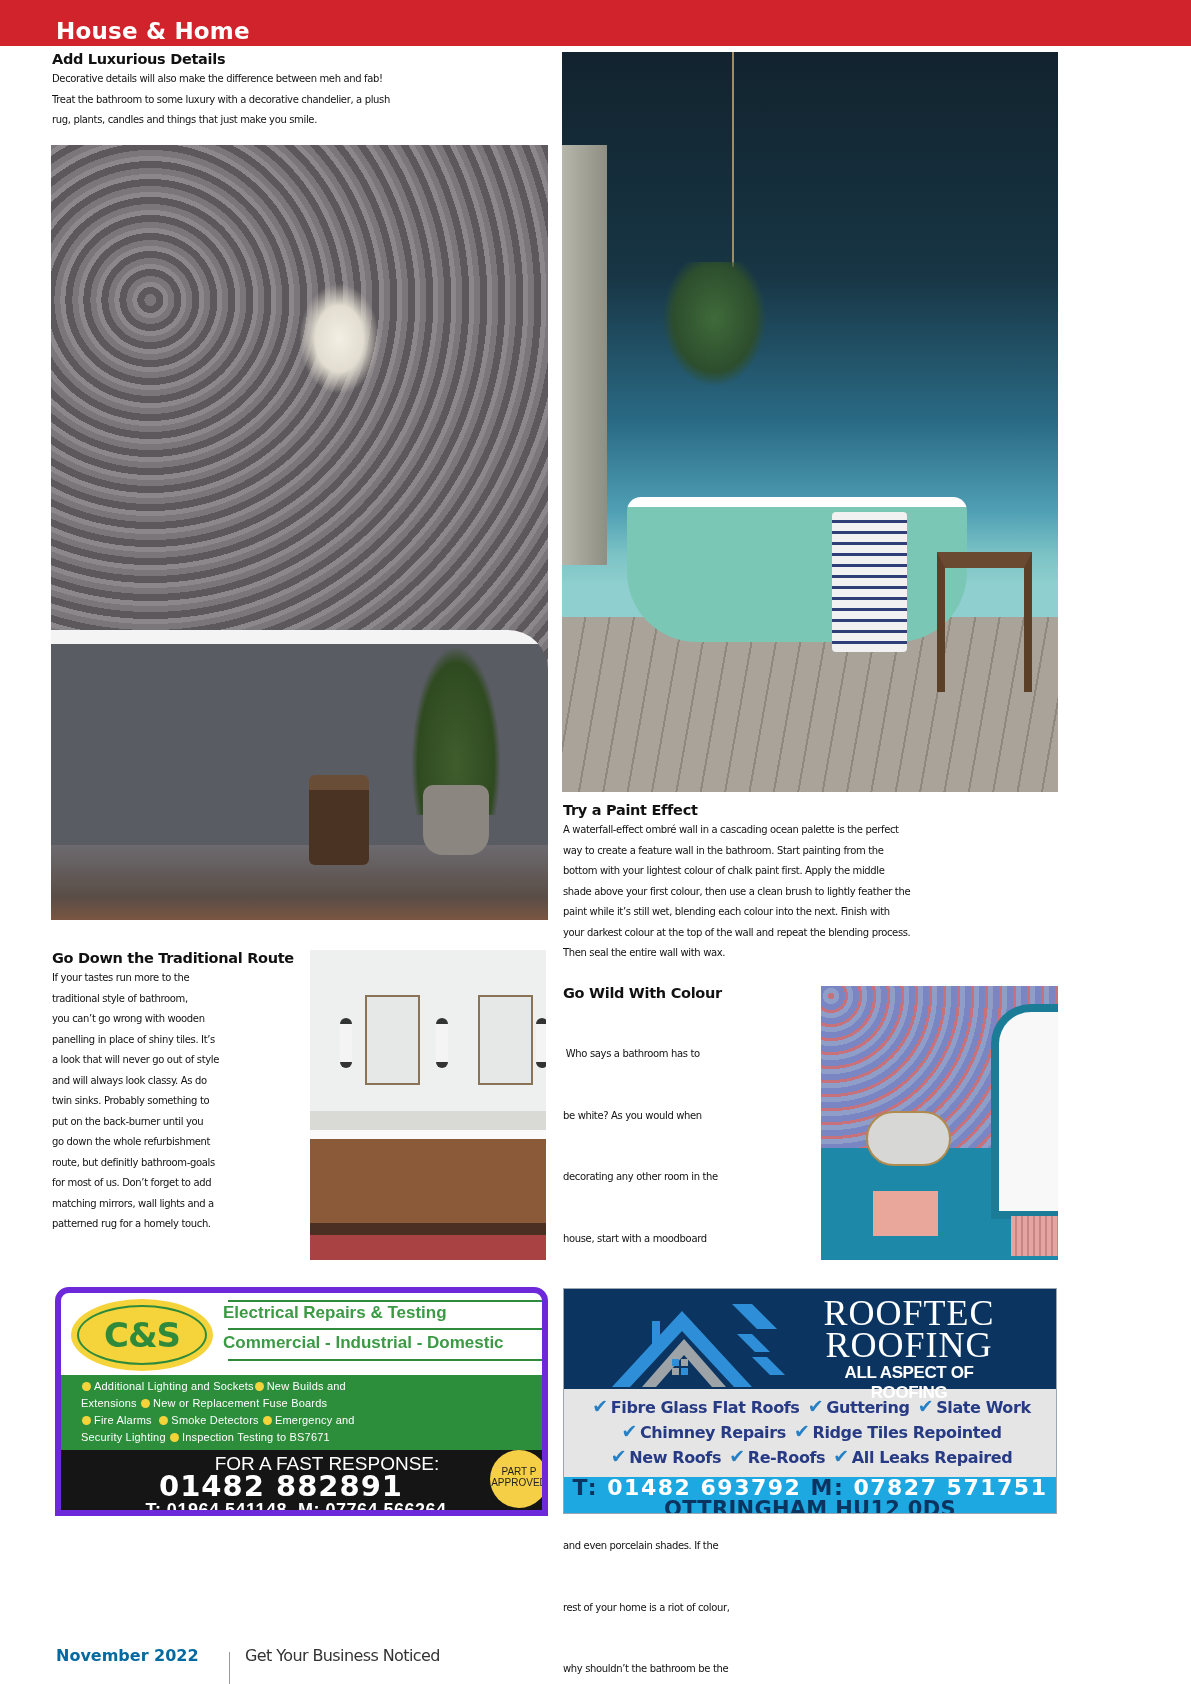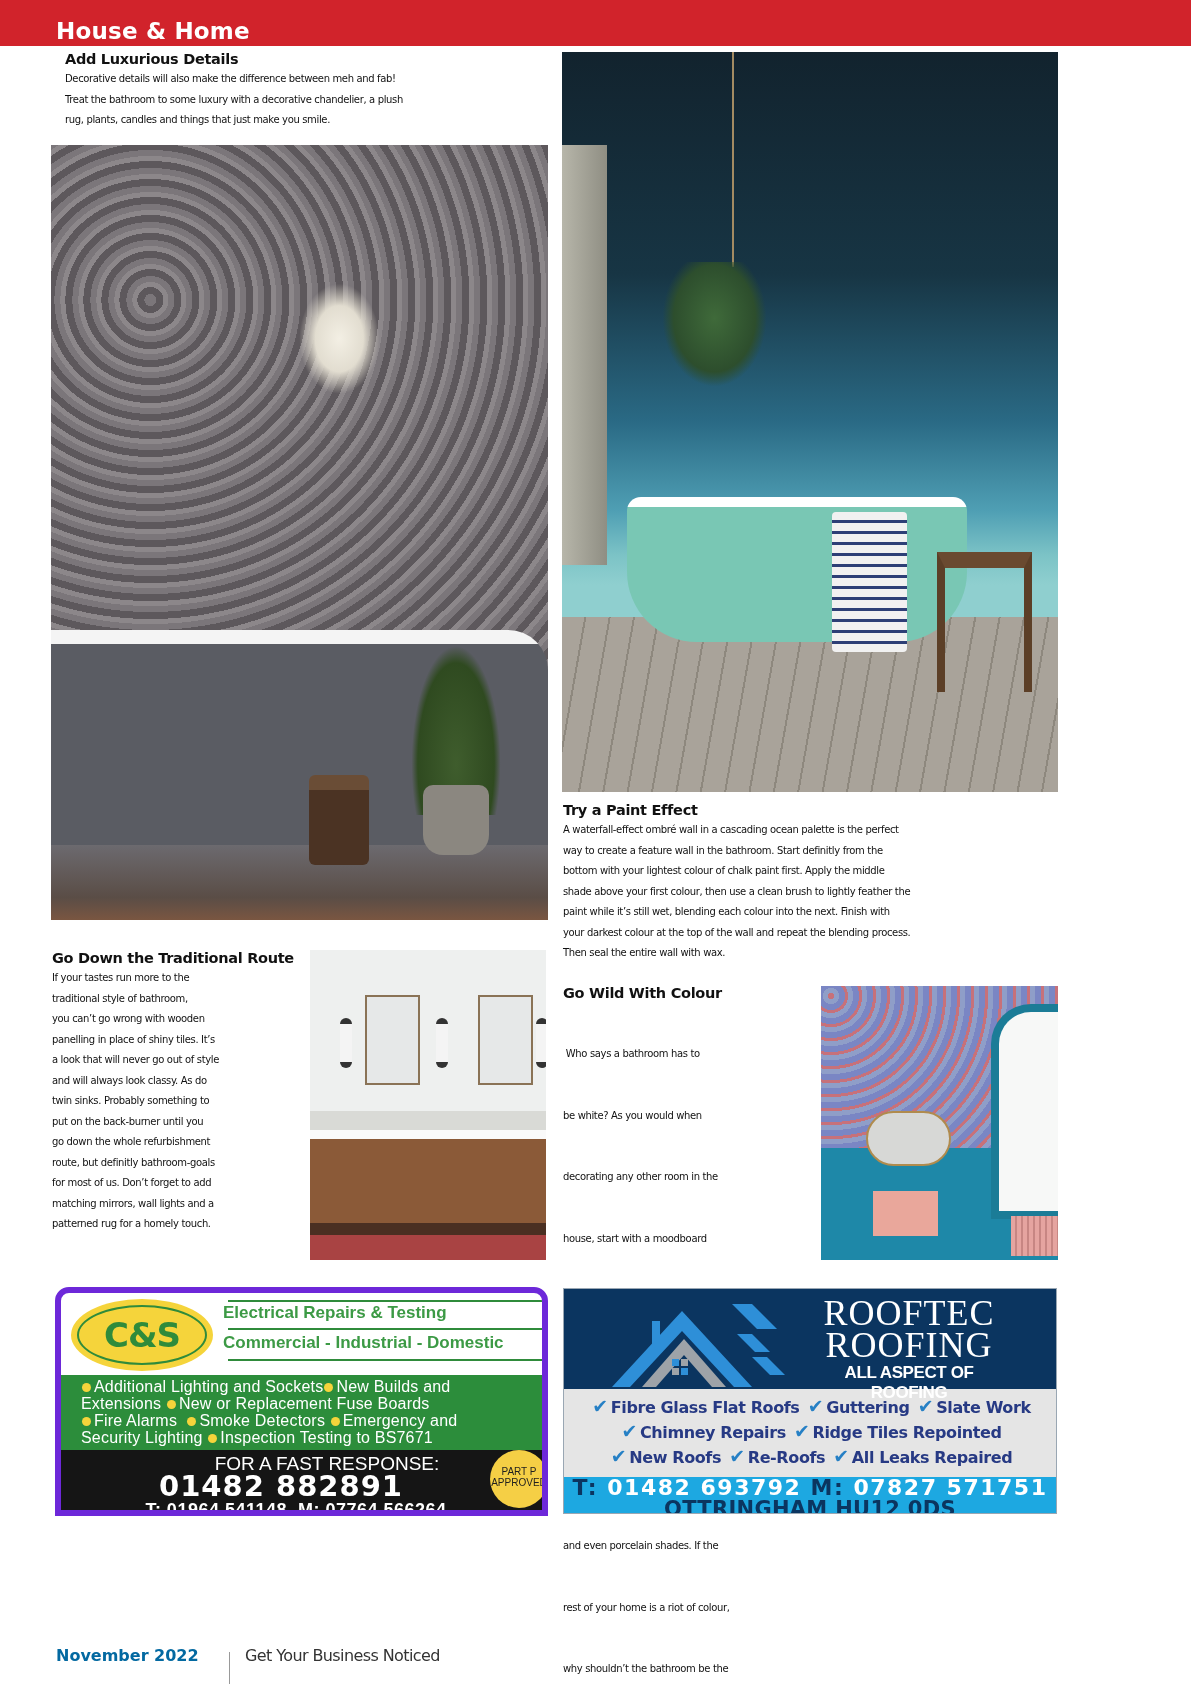--- a/index.html
+++ b/index.html
@@ -126,21 +126,21 @@
     background: #f5d43b; display: flex; align-items: center; justify-content: center;
   }
   #cs-logo .ring {
     position: absolute; left: 6px; top: 6px; right: 6px; bottom: 6px; border: 2px solid #2f8b3b; border-radius: 50%;
   }
   #cs-logo span { font-family: "DejaVu Sans", sans-serif; font-weight: bold; font-size: 34px; color: #2f8b3b; letter-spacing: -1px; position: relative; }
   .cs-rule { position: absolute; left: 167px; width: 322px; height: 2px; background: #2f8b3b; }
   .cs-tag { position: absolute; left: 162px; width: 330px; text-align: left; font-weight: bold; color: #3c9a45; font-size: 17px; }
   #ad-cs .services {
     position: absolute; left: 0; top: 82px; width: 100%; height: 75px; background: #2c8d3b;
-    padding: 3px 0 0 20px; color: #fff; font-size: 16px; line-height: 17px; letter-spacing: 0.2px;
+    padding: 3px 0 0 20px; color: #fff; font-size: 11px; line-height: 17px; letter-spacing: 0.2px;
   }
   .dot { display: inline-block; width: 9px; height: 9px; border-radius: 50%; background: #f5d43b; margin: 0 3px 1px 1px; vertical-align: middle; }
   #ad-cs .contact { position: absolute; left: 0; top: 157px; width: 100%; height: 70px; background: #151515; color: #fff; text-align: center; }
   #cs-fast { position: absolute; left: 0; width: 440px; top: 3px; font-size: 19px; margin-left: 46px; }
   #cs-phone { position: absolute; left: 0; width: 440px; top: 19px; font-family: "DejaVu Sans", sans-serif; font-size: 29px; font-weight: bold; letter-spacing: 1px; }
   #cs-other { position: absolute; left: 0; width: 470px; top: 50px; font-size: 18px; font-weight: bold; letter-spacing: 0.5px; }
   #cs-badge {
     position: absolute; left: 429px; top: 157px; width: 58px; height: 58px; border-radius: 50%; background: #f5cf45;
     color: #1f1f1f; font-size: 10px; text-align: center; padding-top: 16px; line-height: 11px;
   }
@@ -170,21 +170,21 @@
   #footer-date { left: 56px; top: 1646px; font-family: "DejaVu Sans", sans-serif; font-weight: bold; font-size: 16px; color: #0369a1; }
   #footer-divider { left: 229px; top: 1652px; width: 1px; height: 32px; background: #999; }
   #footer-tagline { left: 245px; top: 1646px; font-family: "DejaVu Sans", sans-serif; font-size: 16px; color: #333; letter-spacing: -0.6px; }
 </style>
 </head>
 <body>
 
 <div id="header-bar" class="abs"></div>
 <div id="section-title" class="abs">House &amp; Home</div>
 
-<div class="abs" style="left:52px; top:49px; width:500px;margin-left:13px;">
+<div class="abs" style="left:52px; top:49px; width:500px;">
   <div class="article-heading">Add Luxurious Details</div>
   <div class="article-body">
     <div>Decorative details will also make the difference between meh and fab!</div>
     <div>Treat the bathroom to some luxury with a decorative chandelier, a plush</div>
     <div>rug, plants, candles and things that just make you smile.</div>
   </div>
 </div>
 
 <div id="photo-monkey" class="abs photo">
   <div class="bath"></div>
@@ -201,21 +201,21 @@
   <div class="floorboards"></div>
   <div class="tub"></div>
   <div class="towel"></div>
   <div class="stool"></div>
 </div>
 
 <div class="abs" style="left:563px; top:800px; width:510px;">
   <div class="article-heading">Try a Paint Effect</div>
   <div class="article-body">
     <div>A waterfall-effect ombré wall in a cascading ocean palette is the perfect</div>
-    <div>way to create a feature wall in the bathroom. Start definitly from the</div>
+    <div>way to create a feature wall in the bathroom. Start painting from the</div>
     <div>bottom with your lightest colour of chalk paint first. Apply the middle</div>
     <div>shade above your first colour, then use a clean brush to lightly feather the</div>
     <div>paint while it’s still wet, blending each colour into the next. Finish with</div>
     <div>your darkest colour at the top of the wall and repeat the blending process.</div>
     <div>Then seal the entire wall with wax.</div>
   </div>
 </div>
 
 <div class="abs" style="left:52px; top:948px; width:255px;">
   <div class="article-heading">Go Down the Traditional Route</div>

